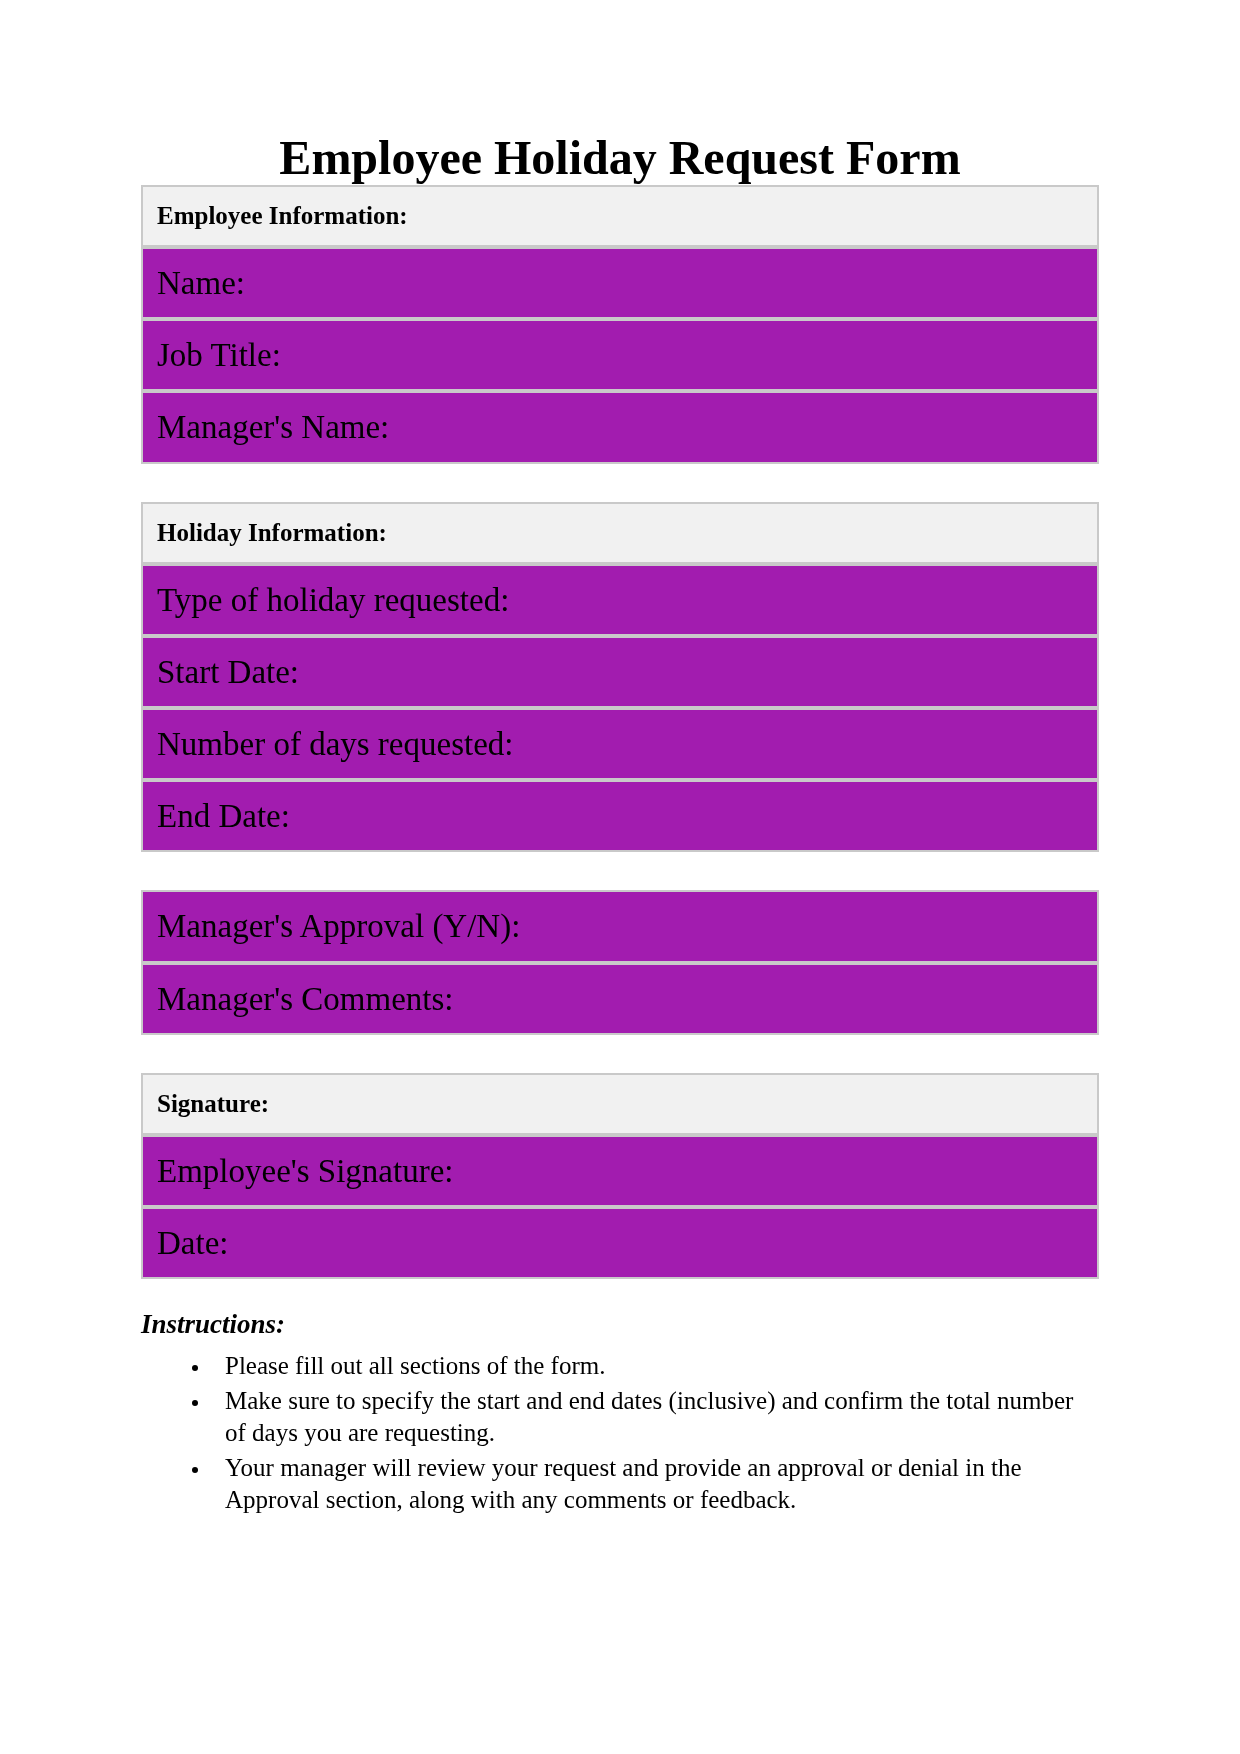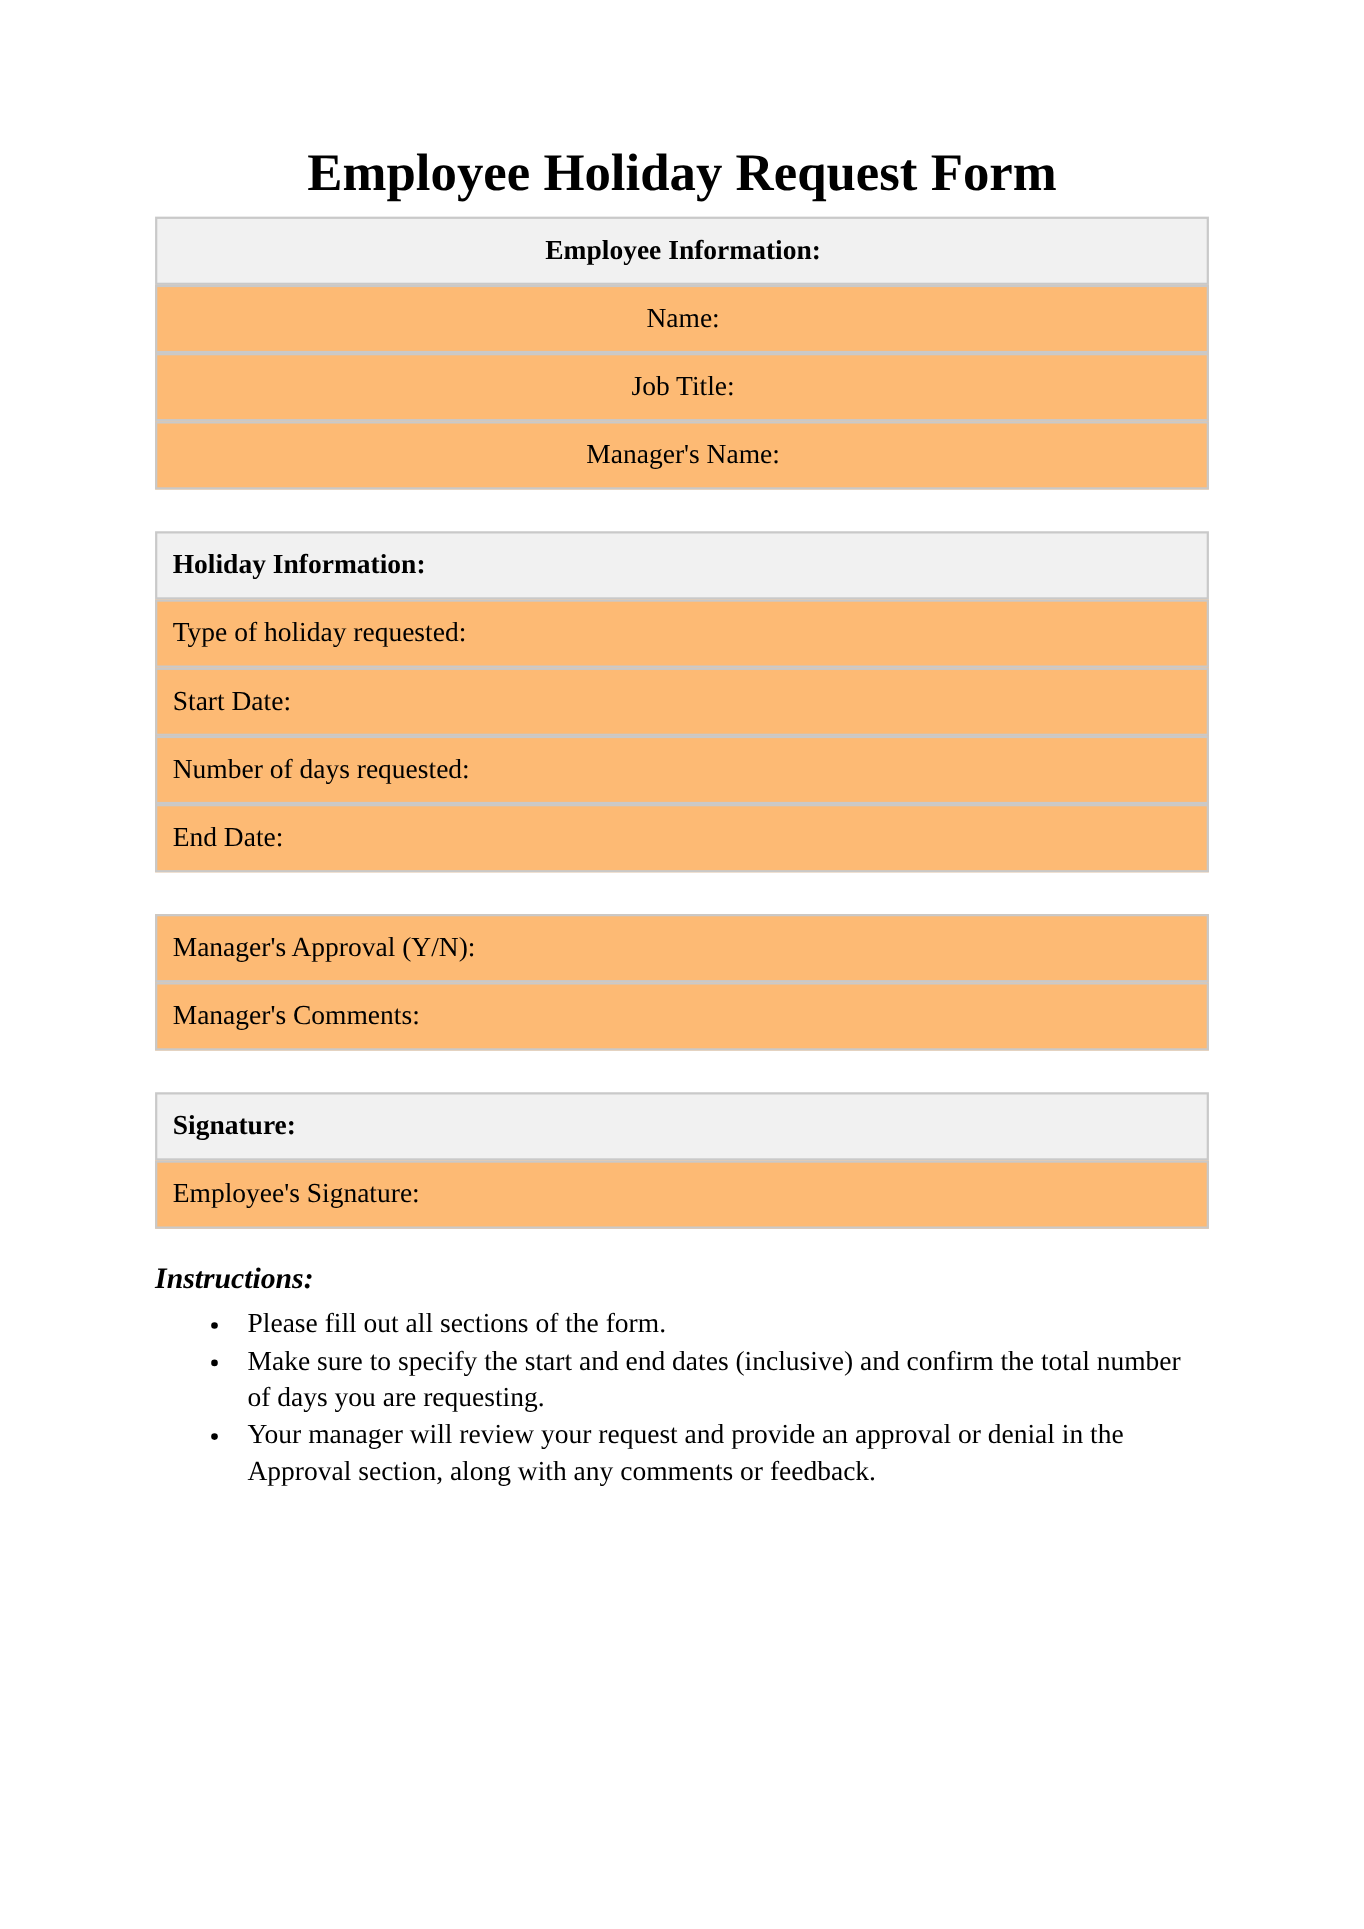--- a/index.html
+++ b/index.html
@@ -36,31 +36,30 @@
     padding-left: 0px;
   }
   .form-table {
     width: 958px;
     border-collapse: separate;
     border-spacing: 0;
     margin-top: 38px;
     table-layout: fixed;
   }
   .form-table:first-of-type {
-    margin-top: 12px;
-    text-align: center;
+    margin-top: 0;
   }
   .form-table td {
     border: 2px solid #c9c9c9;
     padding: 13px 12px 13px 14px;
-    font-size: 25px;
+    font-size: 33px;
     line-height: 1.28;
     vertical-align: middle;
     height: 32px;
-    background: #fdba74;
+    background: #a21caf;
   }
   .form-table td.section-head {
     background: #f1f1f1;
     font-weight: bold;
     font-size: 25px;
   }
   .instructions-title {
     font-size: 27px;
     font-weight: bold;
     margin: 0;
@@ -146,20 +145,23 @@
     </table>
 
     <table class="form-table">
       <tbody>
         <tr>
           <td class="section-head">Signature:</td>
         </tr>
         <tr>
           <td>Employee's Signature:</td>
         </tr>
+        <tr>
+          <td>Date:</td>
+        </tr>
       </tbody>
     </table>
 
   </div>
 
   <div class="instr-block">
     <div class="instructions-title">Instructions:</div>
     <ul class="instr-list">
       <li>Please fill out all sections of the form.</li>
       <li>Make sure to specify the start and end dates (inclusive) and confirm the total number of days you are requesting.</li>

